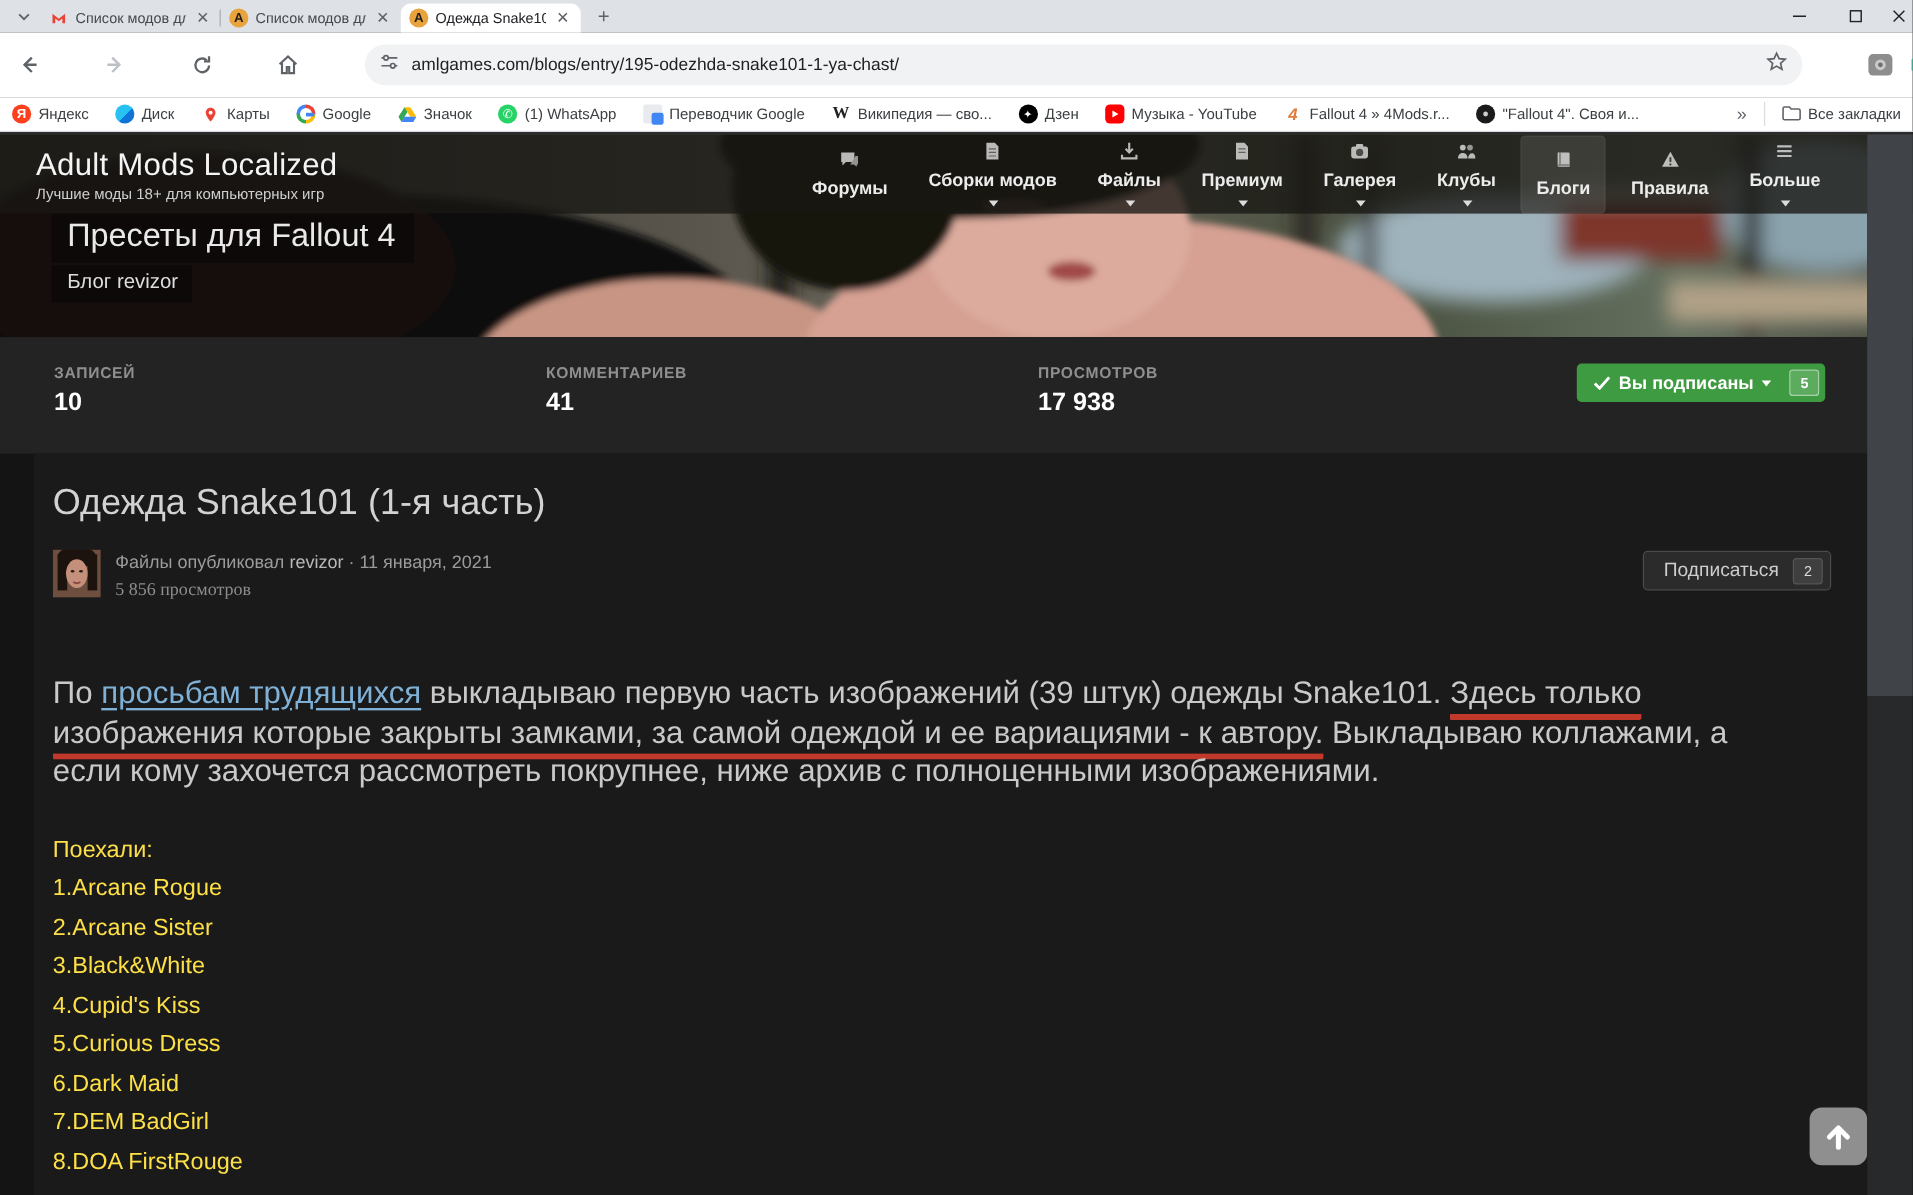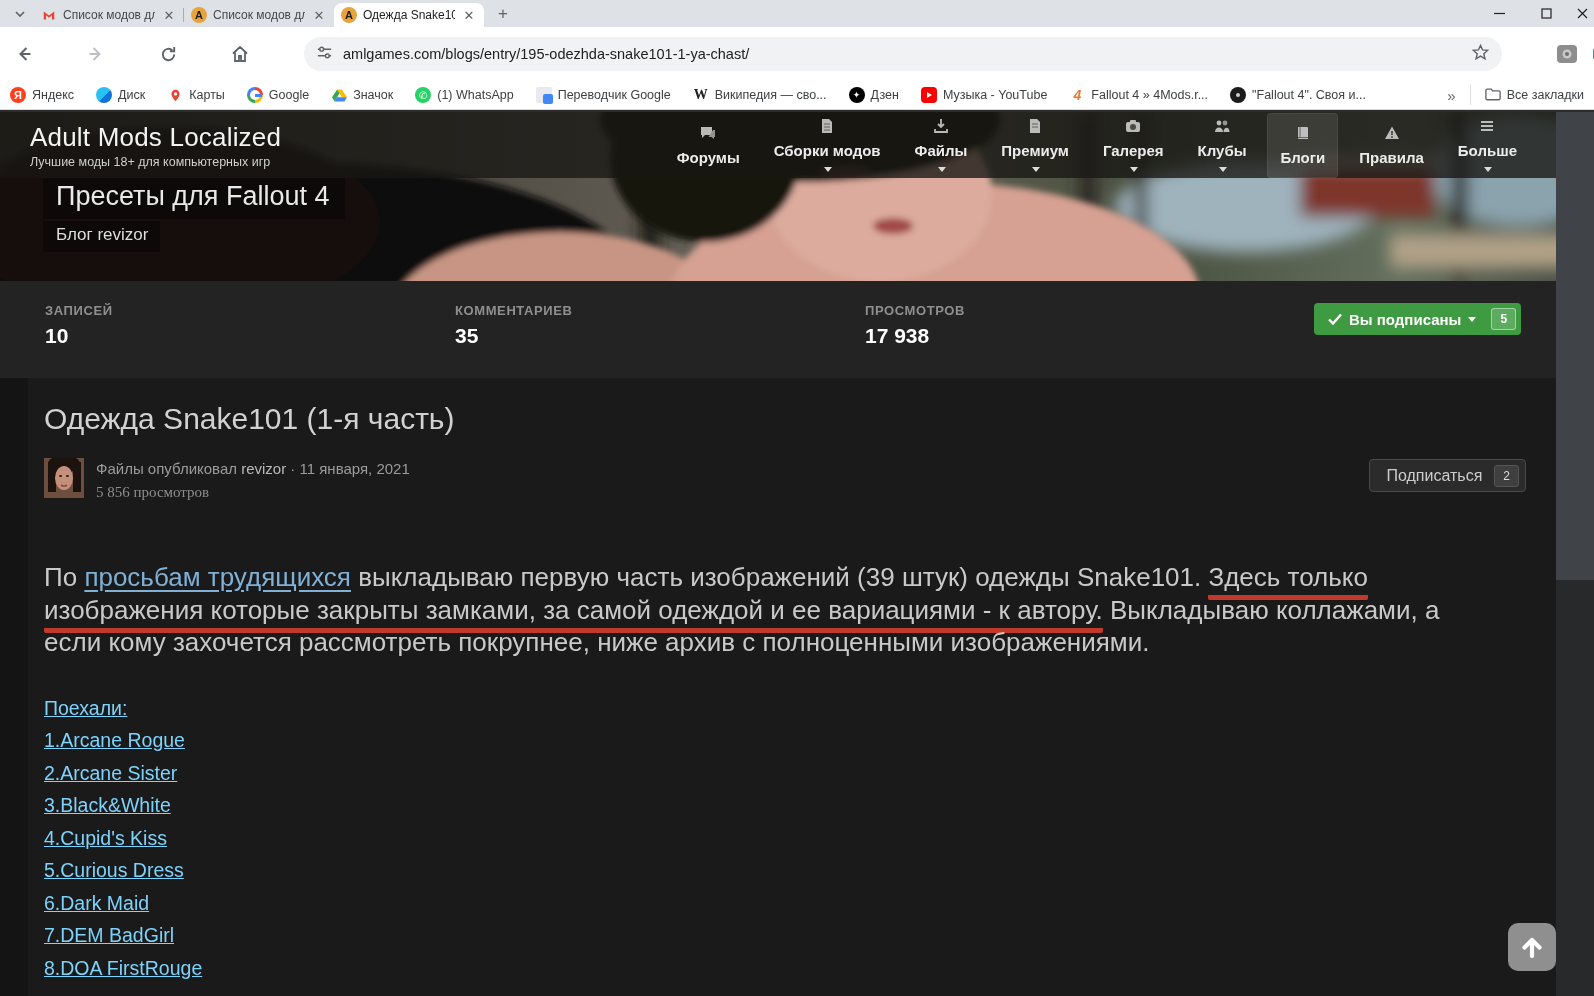--- a/index.html
+++ b/index.html
@@ -84,21 +84,21 @@
   .meta-line1 .author { color:#b9b9b9; }
   .meta-line2 { font-size:15px; color:#8d8d8d; margin-top:7px;font-family:Liberation Serif, serif; }
   .subscribe-btn { position:absolute; right:30px; top:81px; height:33px; background:#2b2b2b; border:1px solid #4a4a4a; border-radius:4px; display:flex; align-items:center; padding:0 6px 0 16px; color:#cdcdcd; font-size:16px; }
   .gray-badge { background:#3f3f3f; border:1px solid #555; border-radius:3px; font-size:12px; color:#ddd; padding:3px 8px; margin-left:12px; }
 
   .body-text { margin-top:60px; width:1445px; font-size:26px; line-height:32.5px; color:#c9c9c9; }
   .body-text a.inline-link { color:#7fb0d6; text-decoration:underline; text-underline-offset:4px; }
   .red-u { background:linear-gradient(#c0392b 0 0) left bottom / 100% 5px no-repeat; padding-bottom:8px; border-radius:2px;
            -webkit-box-decoration-break:clone; box-decoration-break:clone; }
   .list-block { margin-top:33px; }
-  .list-line { font-size:19.5px; line-height:32.5px; color:#7dd3fc;text-decoration:underline; }
+  .list-line { font-size:19.5px; line-height:32.5px; color:#fde047; }
 
   .scrolltop-btn { position:absolute; left:1508px; top:923px; width:48px; height:48px; background:#8f8f8f; border-radius:10px; display:flex; align-items:center; justify-content:center; }
 
   .scrollbar { position:absolute; left:1556px; top:112px; width:38px; height:884px; background:#28292b; }
   .scroll-thumb { position:absolute; left:0; top:0; width:38px; height:468px; background:#404347; }
 </style>
 </head>
 <body>
 
 <div class="tabbar">
@@ -423,21 +423,21 @@
   <div class="banner-sub-box">Блог revizor</div>
 </div>
 
 <div class="statsbar">
   <div class="stat" style="left:45px;">
     <div class="stat-label">ЗАПИСЕЙ</div>
     <div class="stat-value">10</div>
   </div>
   <div class="stat" style="left:455px;">
     <div class="stat-label">КОММЕНТАРИЕВ</div>
-    <div class="stat-value">35</div>
+    <div class="stat-value">41</div>
   </div>
   <div class="stat" style="left:865px;">
     <div class="stat-label">ПРОСМОТРОВ</div>
     <div class="stat-value">17 938</div>
   </div>
   <div class="subscribed-btn">
     <svg width="14" height="12" viewBox="0 0 14 12">
         <path d="M1 6.5l4 4L13 1.5" fill="none" stroke="#fff" stroke-width="2.4"></path>
       </svg>
     <span>Вы подписаны</span>

